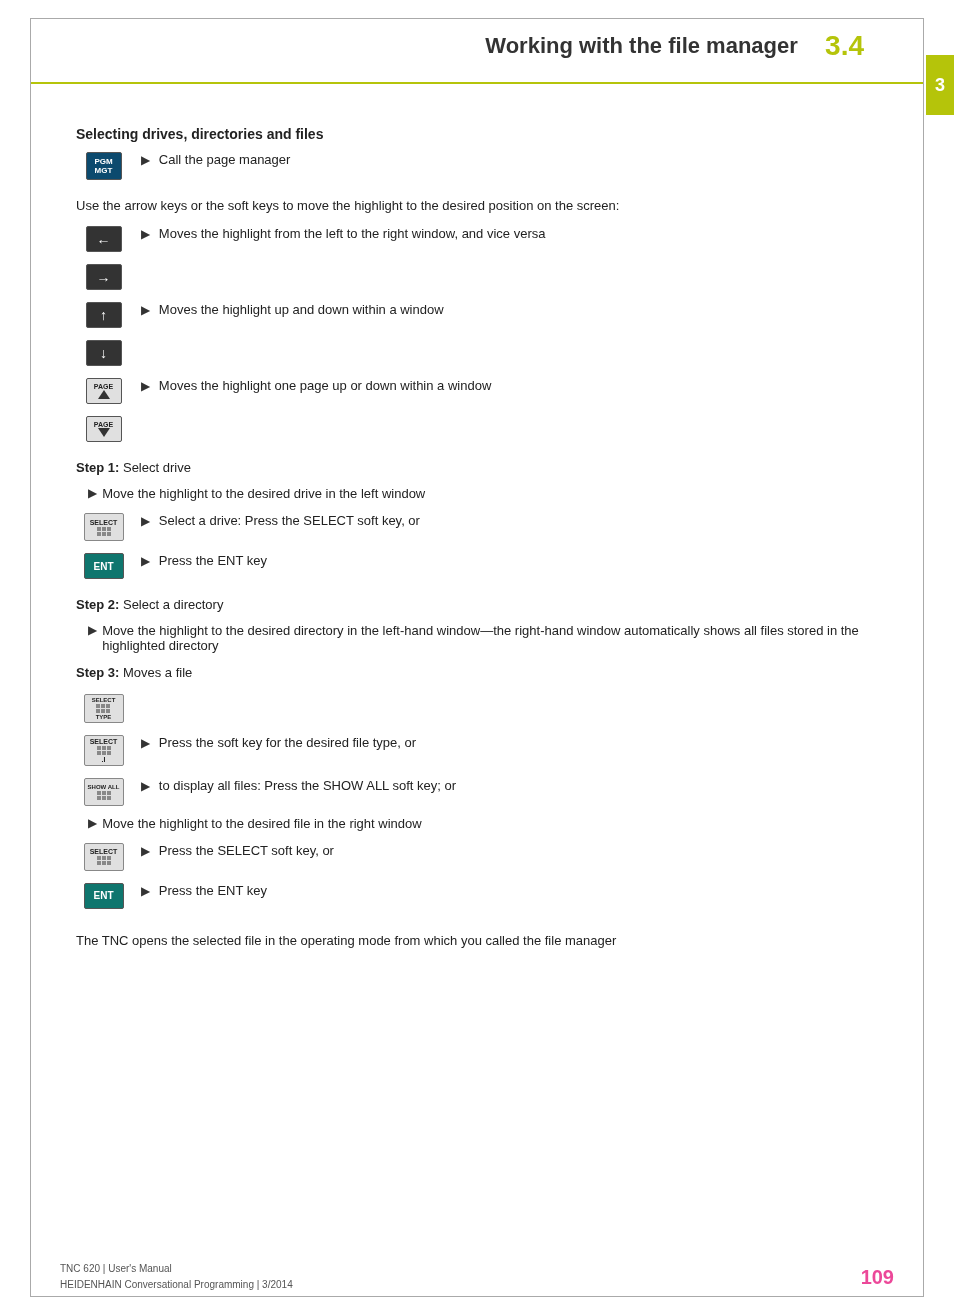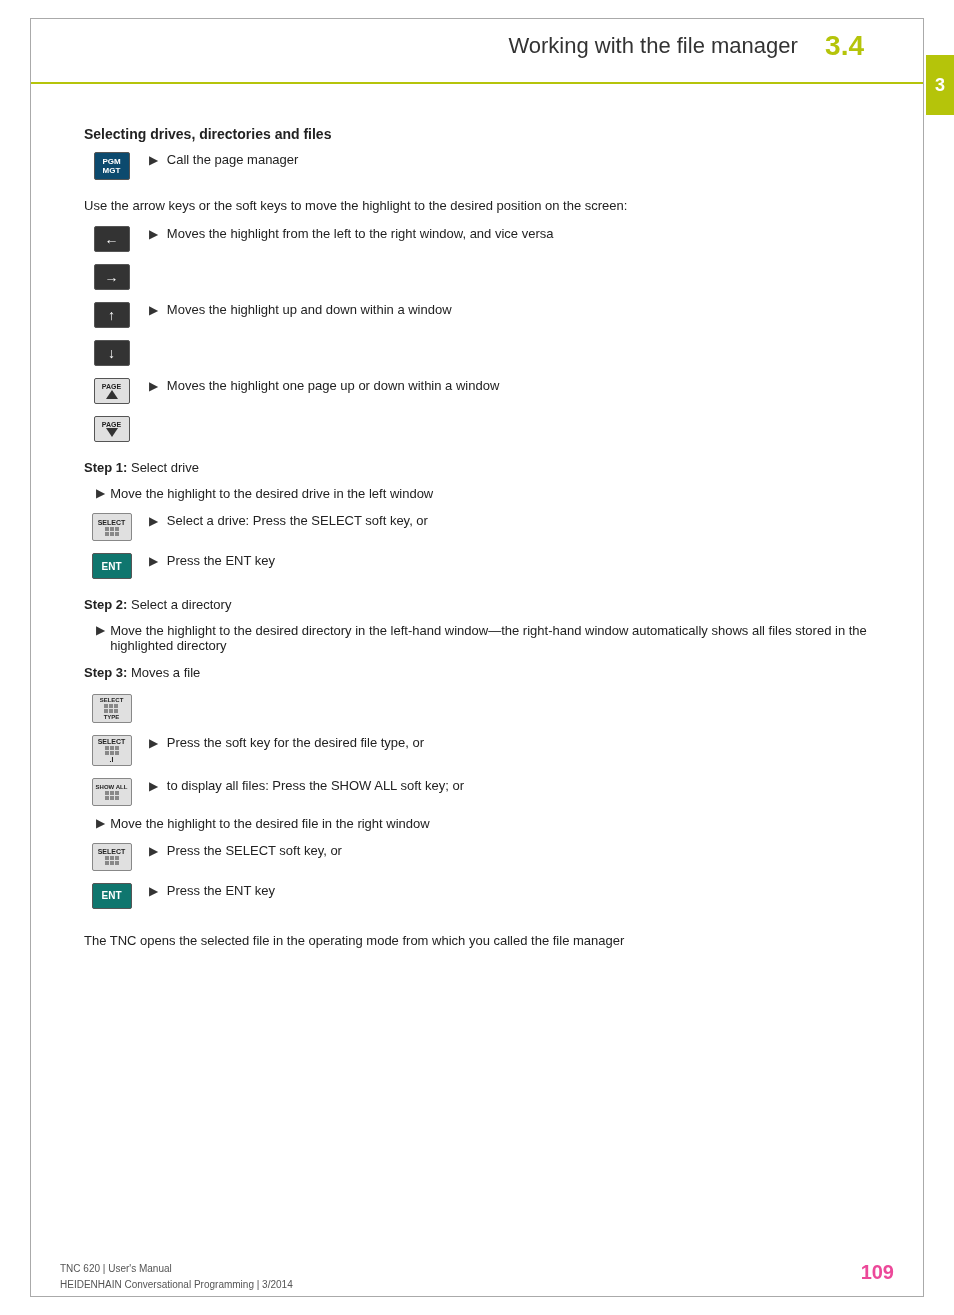--- a/index.html
+++ b/index.html
@@ -67,33 +67,34 @@
     .page-header {
       display: flex;
       justify-content: flex-end;
       align-items: center;
       padding: 30px 60px 20px 60px;
       border-bottom: 2px solid #b5c40a;
       margin: 0 30px;
     }
     .header-title {
       font-size: 22px;
-      font-weight: normal;
+      font-weight: bold;
       color: #333;
       margin-right: 20px;
     }
     .header-section {
       font-size: 28px;
       font-weight: bold;
       color: #b5c40a;
     }
 
     
     .main-content {
-      padding: 20px 60px 20px 84px;
+      padding: 20px 60px 20px 33px;
+      margin-left: 43px;
     }
 
     
     .section-heading {
       font-size: 14px;
       font-weight: bold;
       margin-bottom: 8px;
       margin-top: 10px;
     }
 
@@ -253,21 +254,21 @@
     }
 
     
     .page-footer {
       position: absolute;
       bottom: 22px;
       left: 60px;
       right: 60px;
       display: flex;
       justify-content: space-between;
-      align-items: flex-start;
+      align-items: center;
     }
     .footer-left {
       font-size: 10px;
       color: #555;
       line-height: 1.6;
     }
     .footer-right {
       font-size: 20px;
       font-weight: bold;
       color: #ec4899;

